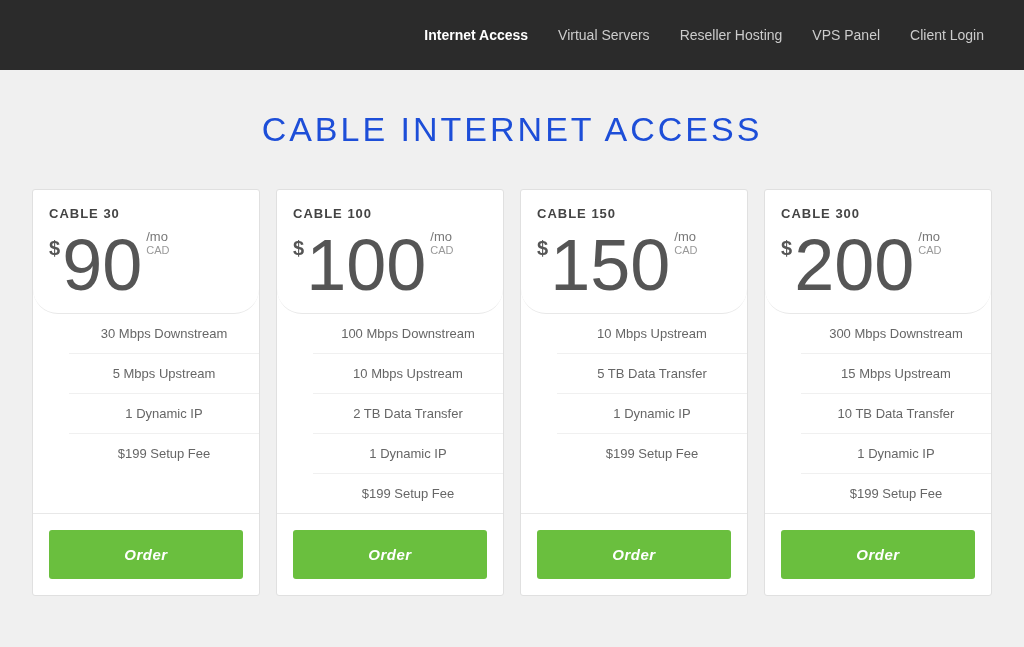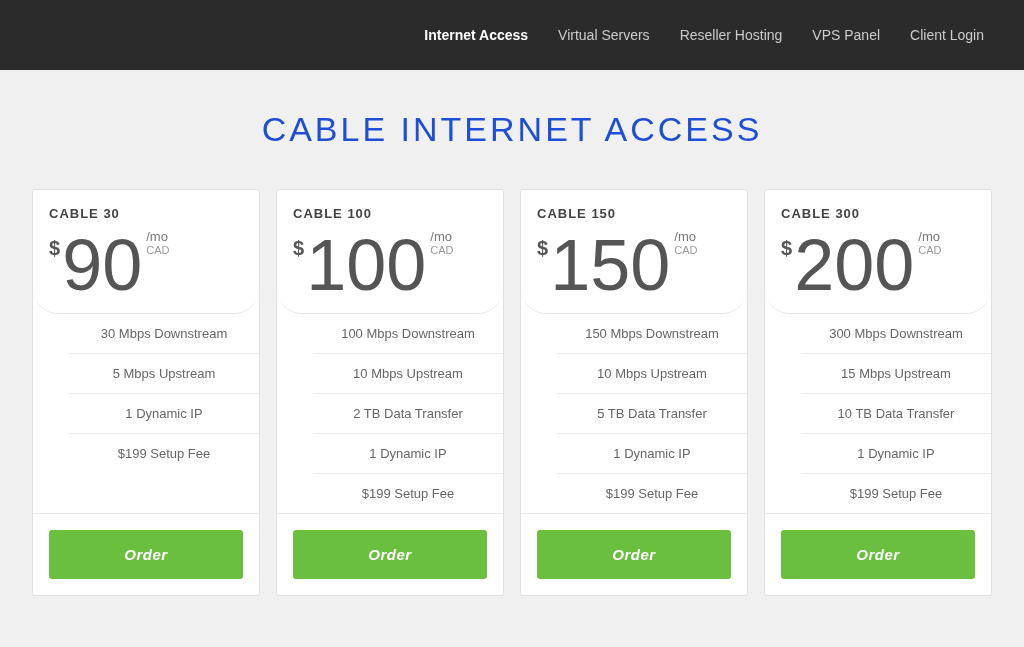--- a/index.html
+++ b/index.html
@@ -274,21 +274,20 @@
           <span class="price-dollar">$</span>
           <span class="price-amount">150</span>
           <div class="price-suffix">
             <span class="price-mo">/mo</span>
             <span class="price-cad">CAD</span>
           </div>
         </div>
       </div>
       <div class="card-features">
 
-          <div class="feature-row">150 Mbps Downstream</div>
 
           <div class="feature-row">10 Mbps Upstream</div>
 
           <div class="feature-row">5 TB Data Transfer</div>
 
           <div class="feature-row">1 Dynamic IP</div>
 
           <div class="feature-row">$199 Setup Fee</div>
 
       </div>

